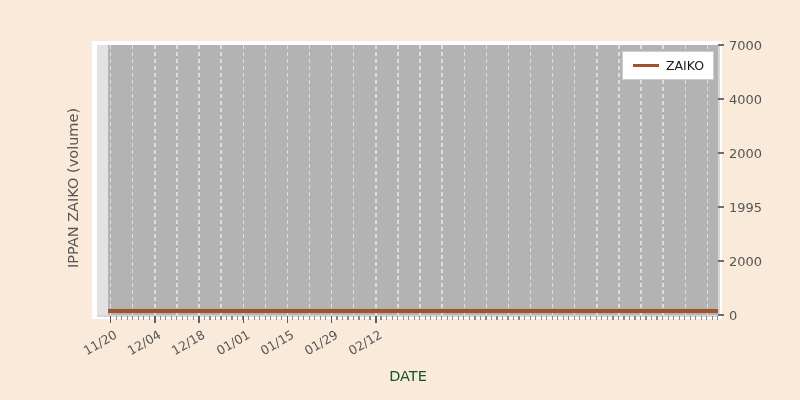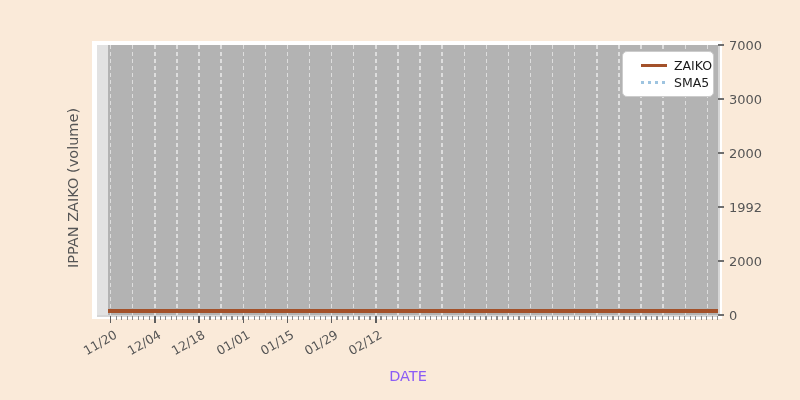--- a/index.html
+++ b/index.html
@@ -46,21 +46,21 @@
     transform-origin: center center;
     white-space: nowrap;
   }
   .xlabel {
     position: absolute;
     left: 96px;
     top: 368px;
     width: 624px;
     text-align: center;
     font-size: 14.5px;
-    color: #8b5cf6;
+    color: #14532d;
   }
 
   
   .plot-frame {
     position: absolute;
     left: 92px;
     top: 41px;
     width: 630px;
     height: 278px;
     background: #ffffff;
@@ -137,24 +137,24 @@
       );
     opacity: 0.85;
   }
 
   
   .legend {
     position: absolute;
     left: 622px;
     top: 51px;
     width: 92px;
-    padding: 5px 7px 5px 18px;
+    padding: 5px 7px 5px 10px;
     background: #ffffff;
     border: 1px solid #cccccc;
-    border-radius: 5px;
+    border-radius: 0;
     box-sizing: border-box;
   }
   .legend-row {
     display: flex;
     align-items: center;
     height: 17px;
   }
   .legend-swatch {
     width: 26px;
     height: 12px;
@@ -285,47 +285,43 @@
     <div class="gridlines"></div>
     <div class="series-sma5"></div>
     <div class="series-zaiko"></div>
   </div>
 
   <div class="legend">
     <div class="legend-row">
       <span class="legend-swatch solid"></span>
       <span class="legend-label">ZAIKO</span>
     </div>
-    <div class="legend-row">
-      <span class="legend-swatch dotted"></span>
-      <span class="legend-label">SMA5</span>
-    </div>
   </div>
 
   <div class="yaxis">
     <div class="yaxis-spine"></div>
   <div class="ytick" style="top: 270px;">
         <span class="ytick-mark"></span>
         <span class="ytick-text">0</span>
       </div>
       <div class="ytick" style="top: 216px;">
         <span class="ytick-mark"></span>
         <span class="ytick-text">2000</span>
       </div>
       <div class="ytick" style="top: 162px;">
         <span class="ytick-mark"></span>
-        <span class="ytick-text">1992</span>
+        <span class="ytick-text">1995</span>
       </div>
       <div class="ytick" style="top: 108px;">
         <span class="ytick-mark"></span>
         <span class="ytick-text">2000</span>
       </div>
       <div class="ytick" style="top: 54px;">
         <span class="ytick-mark"></span>
-        <span class="ytick-text">3000</span>
+        <span class="ytick-text">4000</span>
       </div>
       <div class="ytick" style="top: 0px;">
         <span class="ytick-mark"></span>
         <span class="ytick-text">7000</span>
       </div>
     </div>
 
   <div class="xaxis">
     <div class="xaxis-spine"></div>
   <div class="xminor" style="left: 13px;"></div>

